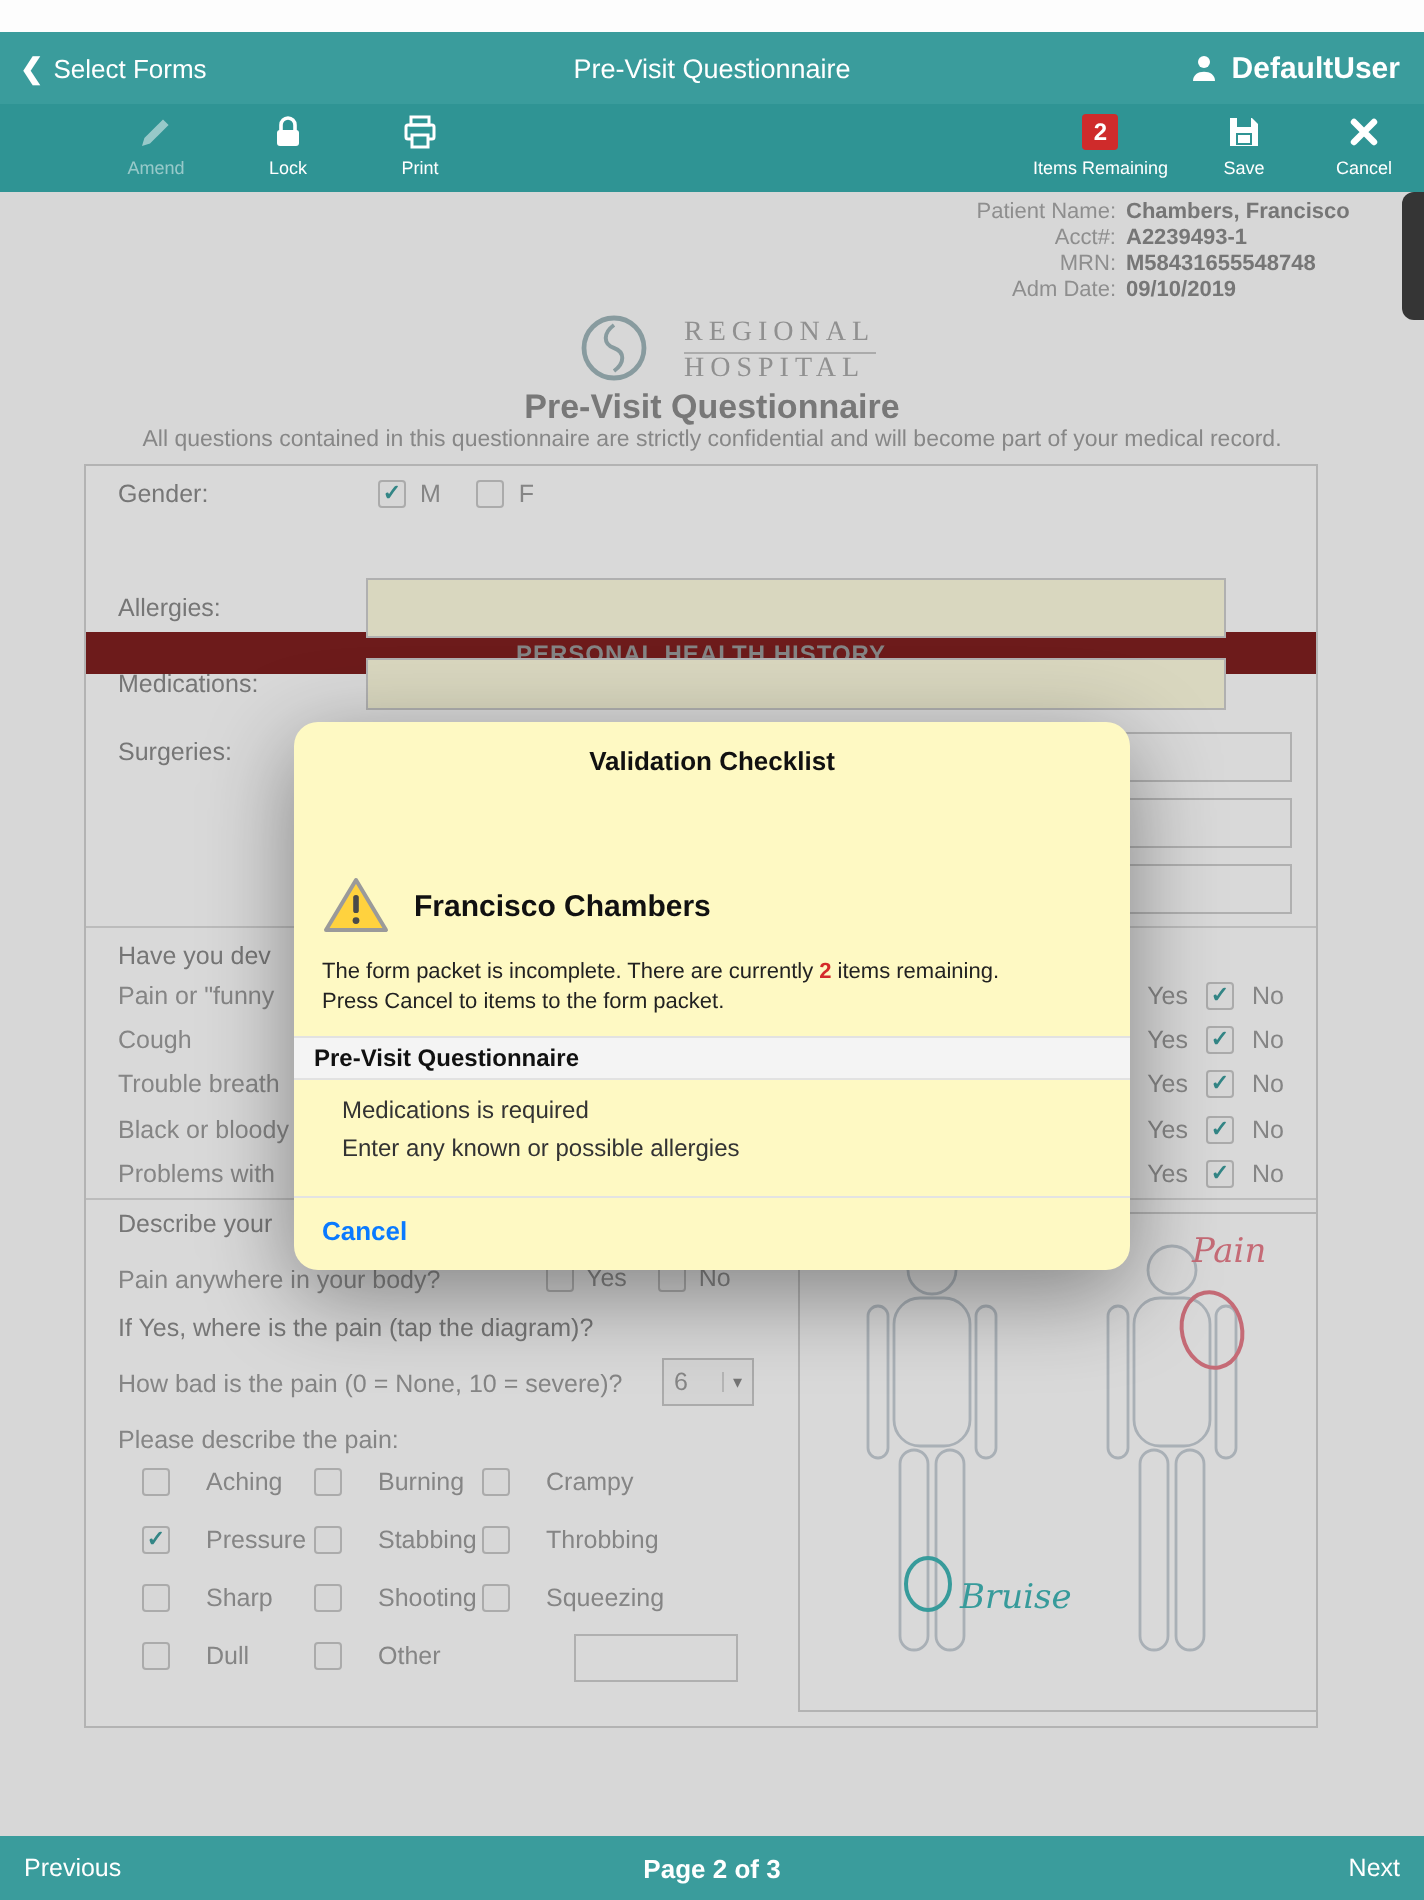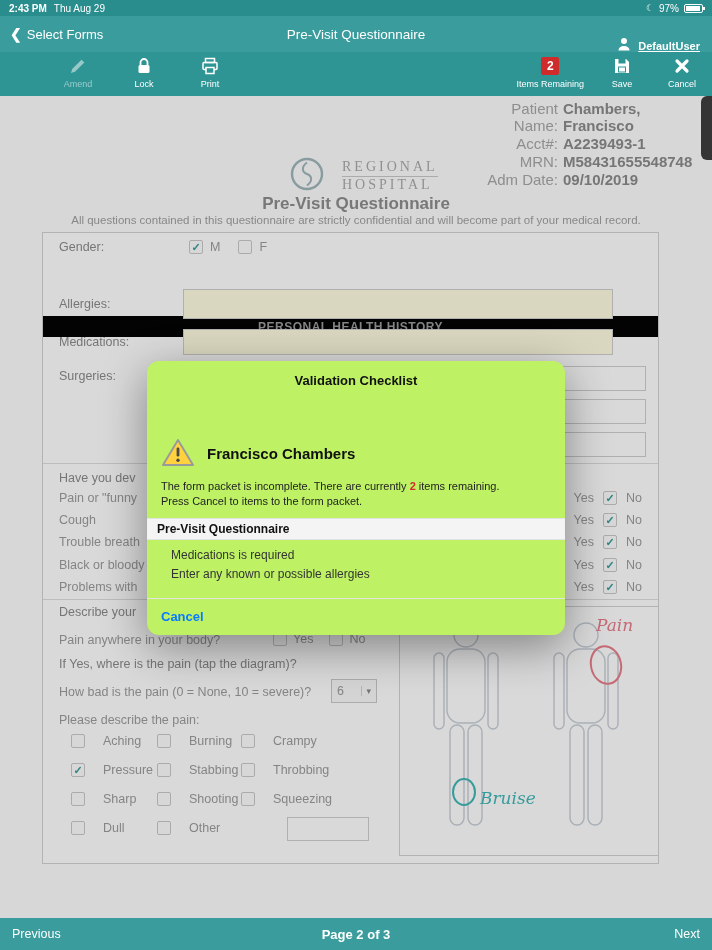--- a/index.html
+++ b/index.html
@@ -16,21 +16,21 @@
   .sb-right { display:flex; gap:5px; align-items:center; }
   .battery { width:19px; height:9px; border:1px solid #fff; border-radius:2px; position:relative; }
   .battery::after { content:""; position:absolute; right:-3px; top:2px; width:2px; height:3px; background:#fff; }
   .battery .fill { position:absolute; inset:1px; right:2px; background:#fff; }
 
   .nav-bar { position:absolute; top:16px; left:0; right:0; height:36px; background:#3a9c9c; color:#fff; z-index:30; }
   .nav-back { position:absolute; left:10px; top:0; height:36px; display:flex; align-items:center; gap:5px; font-size:13px; cursor:pointer; }
   .nav-back .chev { font-size:14px; font-weight:bold; line-height:1; }
   .nav-title { position:absolute; left:0; right:0; top:0; height:36px; display:flex; align-items:center; justify-content:center;
     font-size:13.5px; font-weight:500; pointer-events:none; }
-  .nav-user { position:absolute; right:12px; top:0; height:36px; display:flex; align-items:flex-end; gap:6px; font-size:11px; font-weight:bold; cursor:pointer;text-decoration:underline; }
+  .nav-user { position:absolute; right:12px; top:0; height:36px; display:flex; align-items:center; gap:6px; font-size:15px; font-weight:bold; cursor:pointer; }
 
   .toolbar { position:absolute; top:52px; left:0; right:0; height:44px; background:#2f9494; z-index:30; }
   .tb-left { position:absolute; left:10px; top:4px; display:flex; gap:22px;margin-left:46px; }
   .tb-right { position:absolute; right:8px; top:4px; display:flex; gap:16px; }
   .tbtn { display:flex; flex-direction:column; align-items:center; justify-content:flex-start; gap:3px;
     color:#fff; font-size:9px; min-width:44px; cursor:pointer; }
   .tbtn .ic { height:20px; display:flex; align-items:center; justify-content:center; }
   .tbtn.disabled { opacity:.5; }
   .badge { width:18px; height:18px; background:#cf2b2b; color:#fff; font-size:12px; font-weight:bold;
     display:flex; align-items:center; justify-content:center; border-radius:2px; }
@@ -38,37 +38,37 @@
   
   .content { position:absolute; top:96px; bottom:32px; left:0; right:0; background:#fdfdfd; }
   .dim { position:absolute; inset:0; background:rgba(20,20,20,0.16); z-index:10; }
 
   .side-handle { position:absolute; right:0; top:0; width:11px; height:64px; background:#3c3c3c; border-radius:6px 0 0 6px; z-index:2; cursor:pointer; }
 
   .logo { position:absolute; left:288px; top:12px; display:flex; align-items:flex-end; gap:16px;margin-top:47px; }
   .logo-text { font-family:"Liberation Serif", serif; color:#a9a9a9; font-size:14px; letter-spacing:3px; line-height:16px; }
   .logo-text .l1 { border-bottom:1px solid #c9c9c9; padding-bottom:1px; }
 
-  .pinfo { position:absolute; left:484px; top:4px; display:grid; grid-template-columns:74px auto; column-gap:5px; row-gap:1px; font-size:15px; }
+  .pinfo { position:absolute; left:484px; top:4px; display:grid; grid-template-columns:74px auto; column-gap:5px; row-gap:1px; font-size:11px; }
   .pinfo .pl { color:#a6a6a6; text-align:right; }
   .pinfo .pv { color:#8a8a8a; font-weight:bold; }
 
   .form-title { position:absolute; left:0; right:0; top:98px; text-align:center; font-size:17px; font-weight:bold; color:#8c8c8c; }
   .form-sub { position:absolute; left:40px; right:40px; top:118px; text-align:center; font-size:11.5px; color:#9e9e9e; }
 
   .card { position:absolute; left:42px; top:136px; width:617px; height:632px; background:#fff; border:1px solid #d2d2d2; }
 
   .lblb { font-weight:normal; color:#8a8a8a; font-size:12.5px; }
   .lbl  { color:#9b9b9b; font-size:12.5px; }
 
   .cb { display:inline-flex; width:14px; height:14px; border:1px solid #c9c9c9; background:#fdfdfd; border-radius:2px;
     align-items:center; justify-content:center; flex:none; cursor:pointer; }
   .cb .mark { font-size:11px; font-weight:bold; color:#3a9c9c; line-height:1; }
 
-  .band { position:absolute; left:0; right:0; top:48px; height:21px; background:#000000; display:flex; align-items:center; justify-content:center;
+  .band { position:absolute; left:0; right:0; top:48px; height:21px; background:#7f1d1d; display:flex; align-items:center; justify-content:center;
     font-size:12px; font-weight:bold; color:#9a9a9a; letter-spacing:.5px;margin-top:35px; }
 
   .field { position:absolute; border:1px solid #cfcfcf; background:#fff; font:12.5px "Liberation Sans",sans-serif; padding:0 6px; color:#777; }
   .yellow { background:#fffde1; }
 
   .hline { position:absolute; left:0; right:0; border-top:1px solid #ddd; }
 
   .sym-row { position:absolute; left:16px; right:16px; height:18px; display:flex; align-items:center; }
   .sym-row .yn { margin-left:auto; display:flex; align-items:center; gap:9px; }
 
@@ -76,21 +76,21 @@
     display:flex; align-items:center; justify-content:space-between; padding:0 5px; cursor:pointer; }
   .dropdown .val { font-size:12.5px; color:#9b9b9b; }
   .dropdown .arr { font-size:9px; color:#888; border-left:1px solid #d5d5d5; padding-left:4px; }
 
   .opt-grid { position:absolute; left:28px; top:500px; width:320px; display:grid; grid-template-columns:86px 84px 130px; row-gap:13px; }
   .opt { display:flex; align-items:center; gap:18px; height:16px; cursor:pointer; }
 
   .diagram { position:absolute; left:356px; top:373px; width:260px; height:250px; border:1px solid #d2d2d2; background:#fff; cursor:pointer; }
 
   
-  .modal { position:absolute; left:147px; top:265px; width:418px; height:274px; background:#bef264; border-radius:12px; z-index:20;
+  .modal { position:absolute; left:147px; top:265px; width:418px; height:274px; background:#fef9c3; border-radius:12px; z-index:20;
     box-shadow:0 12px 45px rgba(0,0,0,.4); display:flex; flex-direction:column; overflow:hidden; }
   .m-title { padding:12px 0 10px; text-align:center; font-size:13px; font-weight:bold; color:#111; }
   .m-head { display:flex; align-items:center; gap:12px; padding:0 14px; margin-bottom:11px;margin-top:40px; }
   .m-head .pname { font-size:15px; font-weight:bold; color:#111; }
   .m-body { padding:0 14px; font-size:11px; color:#222; line-height:15px; margin-bottom:9px; }
   .m-body .cnt { color:#d42a2a; font-weight:bold; }
   .m-section { background:#f4f4f4; border-top:1px solid #e2e2e2; border-bottom:1px solid #e2e2e2;
     font-size:12px; font-weight:bold; color:#111; padding:3px 10px; }
   .m-items { padding:6px 10px 0 24px; }
   .m-items .it { font-size:12px; color:#333; line-height:19px; }
@@ -102,33 +102,20 @@
   .bottom-bar { position:absolute; bottom:0; left:0; right:0; height:32px; background:#3a9c9c; color:#fff; z-index:30; }
   .bb-prev { position:absolute; left:12px; top:0; height:32px; display:flex; align-items:center; font-size:12.5px; cursor:pointer; }
   .bb-page { position:absolute; left:0; right:0; top:0; height:32px; display:flex; align-items:center; justify-content:center; font-size:13px; font-weight:bold; }
   .bb-next { position:absolute; right:12px; top:0; height:32px; display:flex; align-items:center; font-size:12.5px; cursor:pointer; }
 </style>
 </head>
 <body>
 
 <div class="screen">
 
-  <div class="status-bar">
-    <div class="sb-left">
-      <span class="t">2:43 PM</span>
-      <span>Thu Aug 29</span>
-    </div>
-    <div class="sb-right">
-      <span style="font-size:9px;">☾</span>
-      <span>97%</span>
-      <span class="battery">
-          <span class="fill"></span>
-        </span>
-    </div>
-  </div>
 
   <div class="nav-bar">
     <div class="nav-back">
       <span class="chev">❮</span>
       <span>Select Forms</span>
     </div>
     <div class="nav-title">Pre-Visit Questionnaire</div>
     <div class="nav-user">
       <svg width="16" height="16" viewBox="0 0 16 16">
         <circle cx="8" cy="5" r="3" fill="#fff"></circle>

